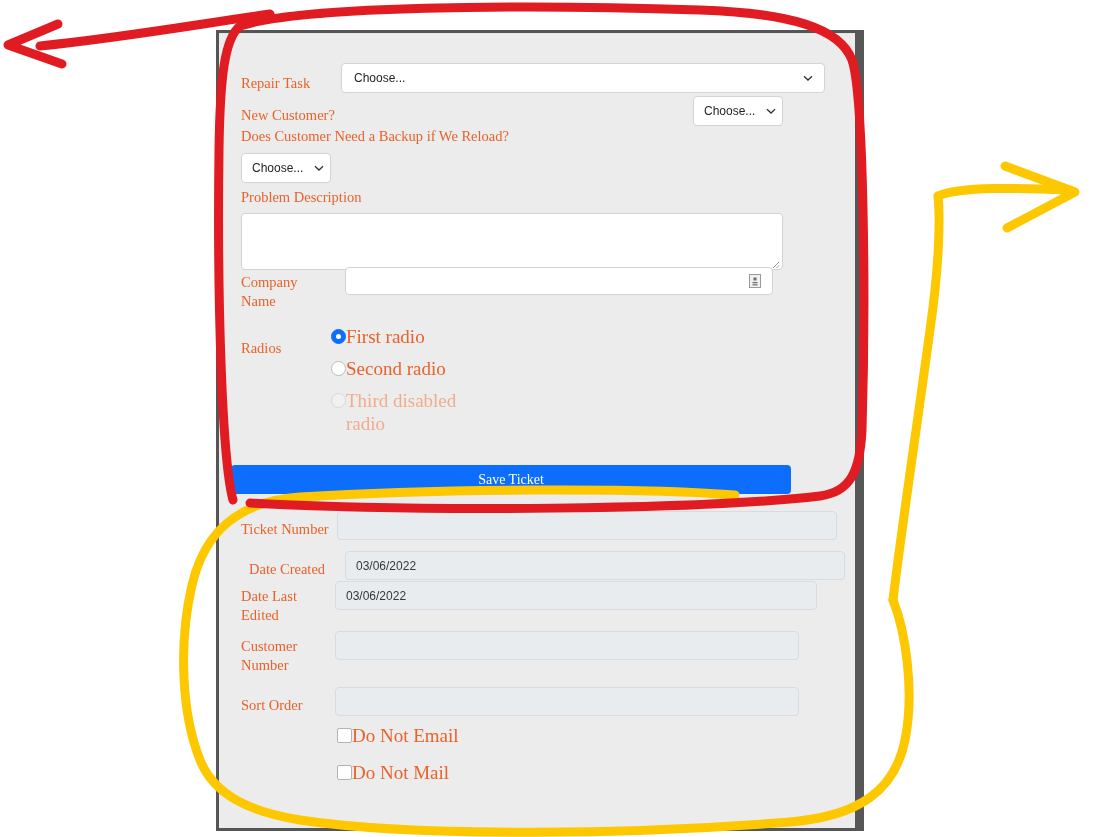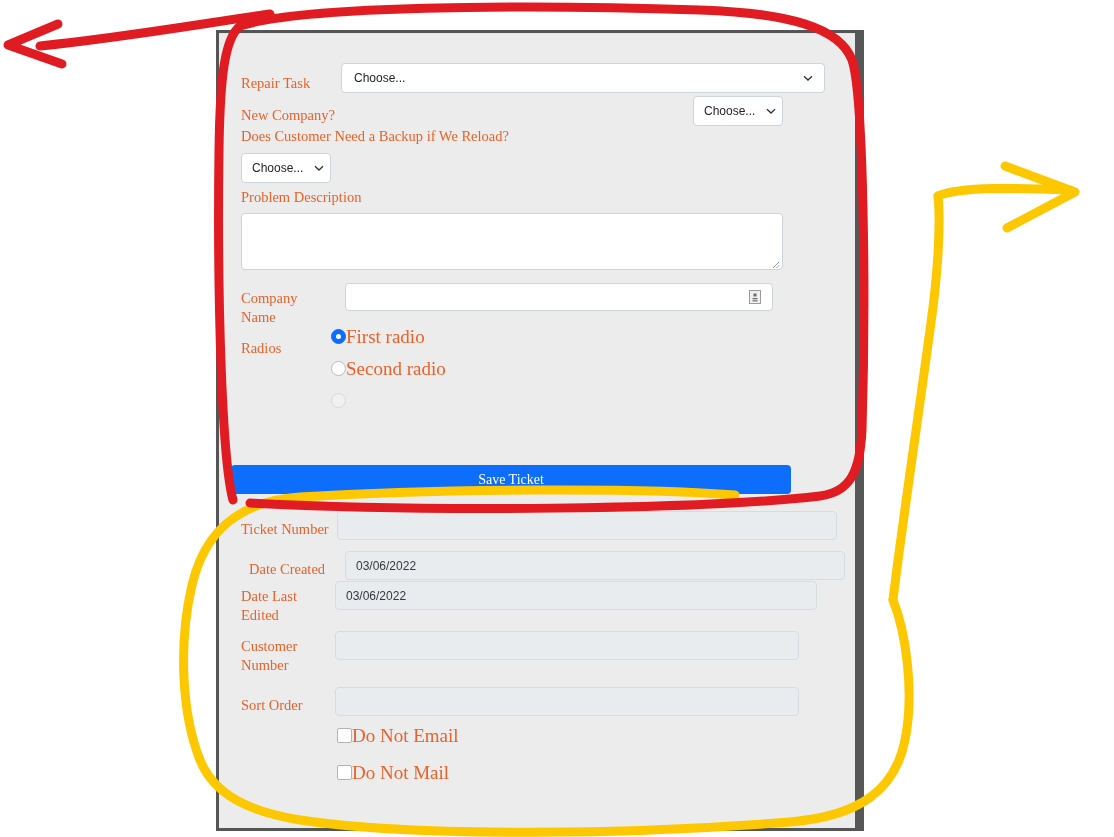--- a/index.html
+++ b/index.html
@@ -231,21 +231,21 @@
         <span>Choose...</span>
         <span class="chev">
           <svg viewBox="0 0 12 12" width="12" height="12">
               <path d="M2 4.2 L6 8 L10 4.2" fill="none" stroke="#333" stroke-width="1.3"></path>
             </svg>
         </span>
       </div>
     </div>
 
     <div class="row" style="left:22px; top:63px; width:600px;">
-      <div class="fld-label" style="width:100px; padding-top:10px;">New Company?</div>
+      <div class="fld-label" style="width:100px; padding-top:10px;">New Customer?</div>
       <div class="sel" style="position:absolute; left:452px; top:0; width:90px; height:30px; padding:0 8px 0 10px;">
         <span>Choose...</span>
         <span class="chev">
           <svg viewBox="0 0 12 12" width="12" height="12">
               <path d="M2 4.2 L6 8 L10 4.2" fill="none" stroke="#333" stroke-width="1.3"></path>
             </svg>
         </span>
       </div>
     </div>
 
@@ -265,21 +265,21 @@
       <div class="fld-label">Problem Description</div>
       <div class="txtarea" style="margin-top:6px; width:542px; height:57px;">
         <span class="resize-grip">
           <svg viewBox="0 0 12 12" width="12" height="12">
             <path d="M11 5 L5 11 M11 8.5 L8.5 11" stroke="#9a9a9a" stroke-width="1" fill="none"></path>
           </svg>
         </span>
       </div>
     </div>
 
-    <div class="row" style="left:22px; top:250px; width:600px;gap:10px;">
+    <div class="row" style="left:22px; top:234px; width:600px;gap:10px;">
       <div class="fld-label" style="width:94px; padding-top:6px;">Company
 Name</div>
       <div class="txtinput" style="width:428px; height:28px;">
         <span></span>
         <span class="autofill-icon">
           <svg viewBox="0 0 14 16" width="14" height="16">
             <rect x="1.5" y="1.5" width="11" height="13" fill="#f0f0f0" stroke="#9b9b9b" stroke-width="1"></rect>
             <rect x="5.5" y="4.5" width="3" height="3" fill="#6b6b6b"></rect>
             <rect x="4.5" y="9" width="5" height="1.2" fill="#6b6b6b"></rect>
             <rect x="4.5" y="11.2" width="5" height="1.2" fill="#6b6b6b"></rect>
@@ -295,20 +295,21 @@
       <div class="radio-line">
         <span class="rdo checked"></span>
         <span class="rdo-label">First radio</span>
       </div>
       <div class="radio-line">
         <span class="rdo"></span>
         <span class="rdo-label">Second radio</span>
       </div>
       <div class="radio-line">
         <span class="rdo dis"></span>
+        <span class="rdo-label dis">Third disabled radio</span>
       </div>
     </div>
 
     <button class="btn-save" style="left:12px; top:432px; width:560px; height:29px;">Save Ticket</button>
 
     <div class="row" style="left:22px; top:478px; width:600px;">
       <div class="fld-label" style="width:96px; padding-top:9px;">Ticket Number</div>
       <div class="txtinput disabled" style="width:500px; height:29px;">
         <span></span>
       </div>

